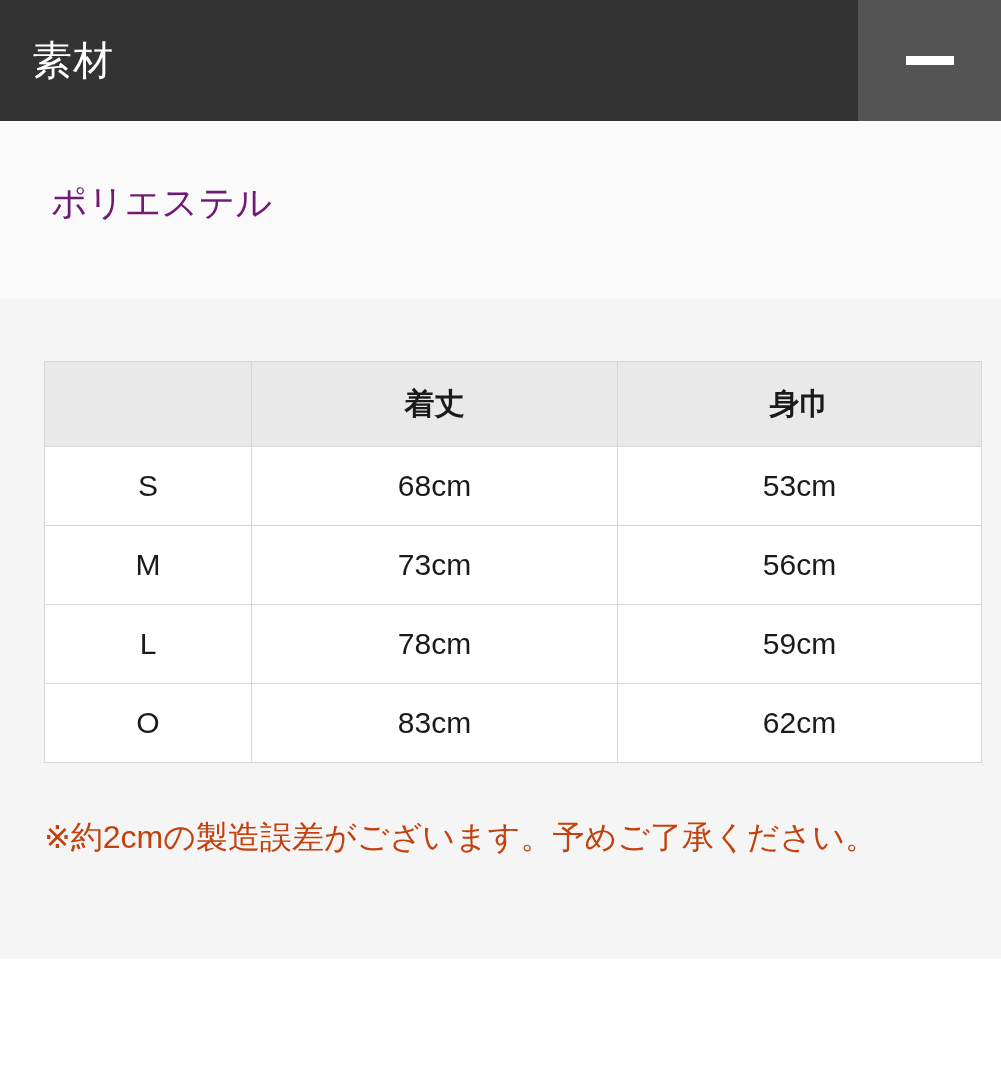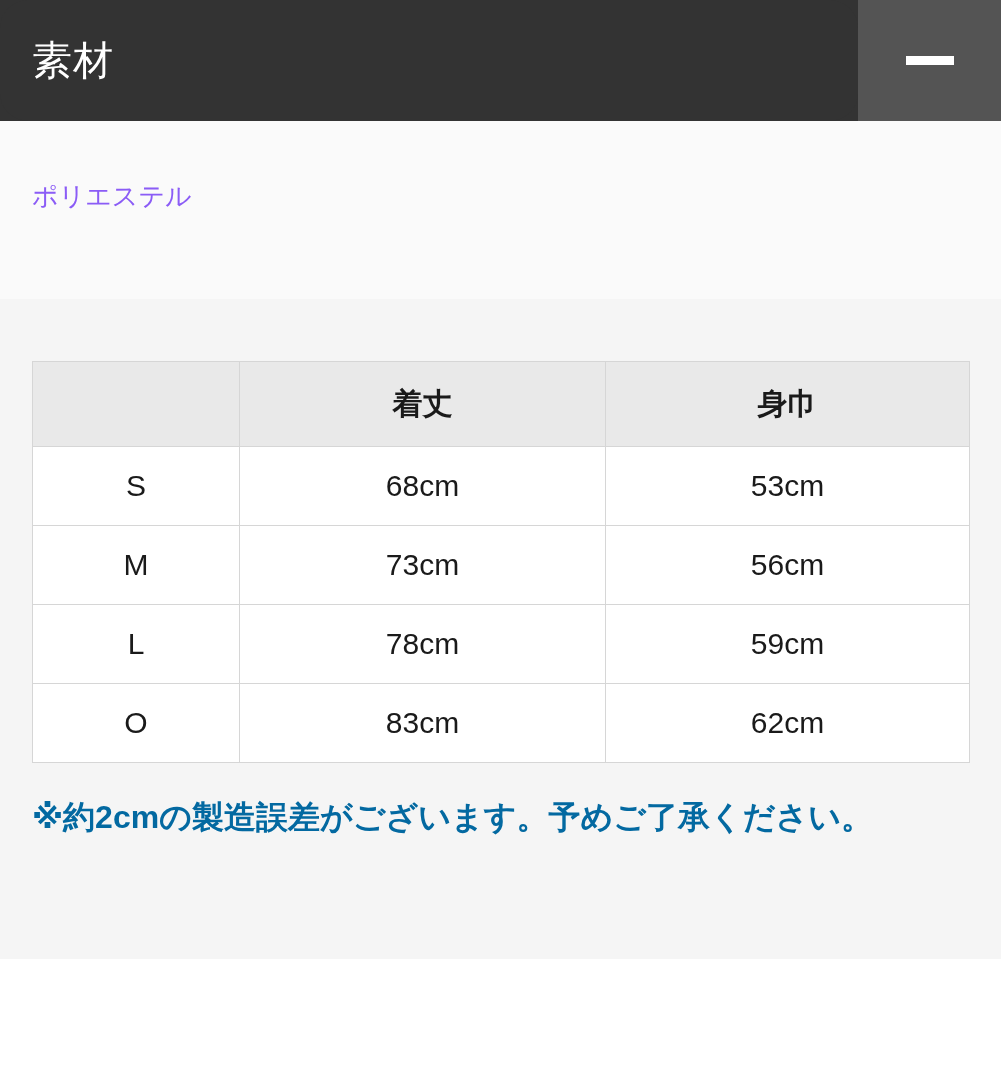--- a/index.html
+++ b/index.html
@@ -59,30 +59,31 @@
   }
 
   
   .material-body {
     background: #fafafa;
     height: 178px;
     box-sizing: border-box;
     padding: 60px 32px 0 32px;
   }
   .material-body .material-text {
-    font-size: 26px;
-    color: #8b5cf6;
+    font-size: 36px;
+    color: #701a75;
     line-height: 1.2;
+    margin-left: 19px;
   }
 
   
   .size-body {
     background: #f5f5f5;
     box-sizing: border-box;
-    padding: 62px 32px 0 32px;
+    padding: 62px 32px 0 44px;
     height: 660px;
   }
 
   table.size-table {
     border-collapse: collapse;
     width: 937px;
     table-layout: fixed;
     background: #ffffff;
   }
   table.size-table th,
@@ -102,25 +103,25 @@
     height: 82px;
   }
   table.size-table thead th.corner {
     background: #e9e9e9;
   }
   table.size-table col.c1 { width: 207px; }
   table.size-table col.c2 { width: 366px; }
   table.size-table col.c3 { width: 364px; }
 
   .note {
-    margin-top: 32px;
+    margin-top: 52px;
     font-size: 32px;
-    font-weight: 700;
+    font-weight: 400;
     line-height: 1.42;
-    color: #0369a1;
+    color: #c2410c;
     max-width: 900px;
     letter-spacing: 0px;
   }
 </style>
 </head>
 <body>
 
 <div class="page">
 
   <div class="accordion-header">

